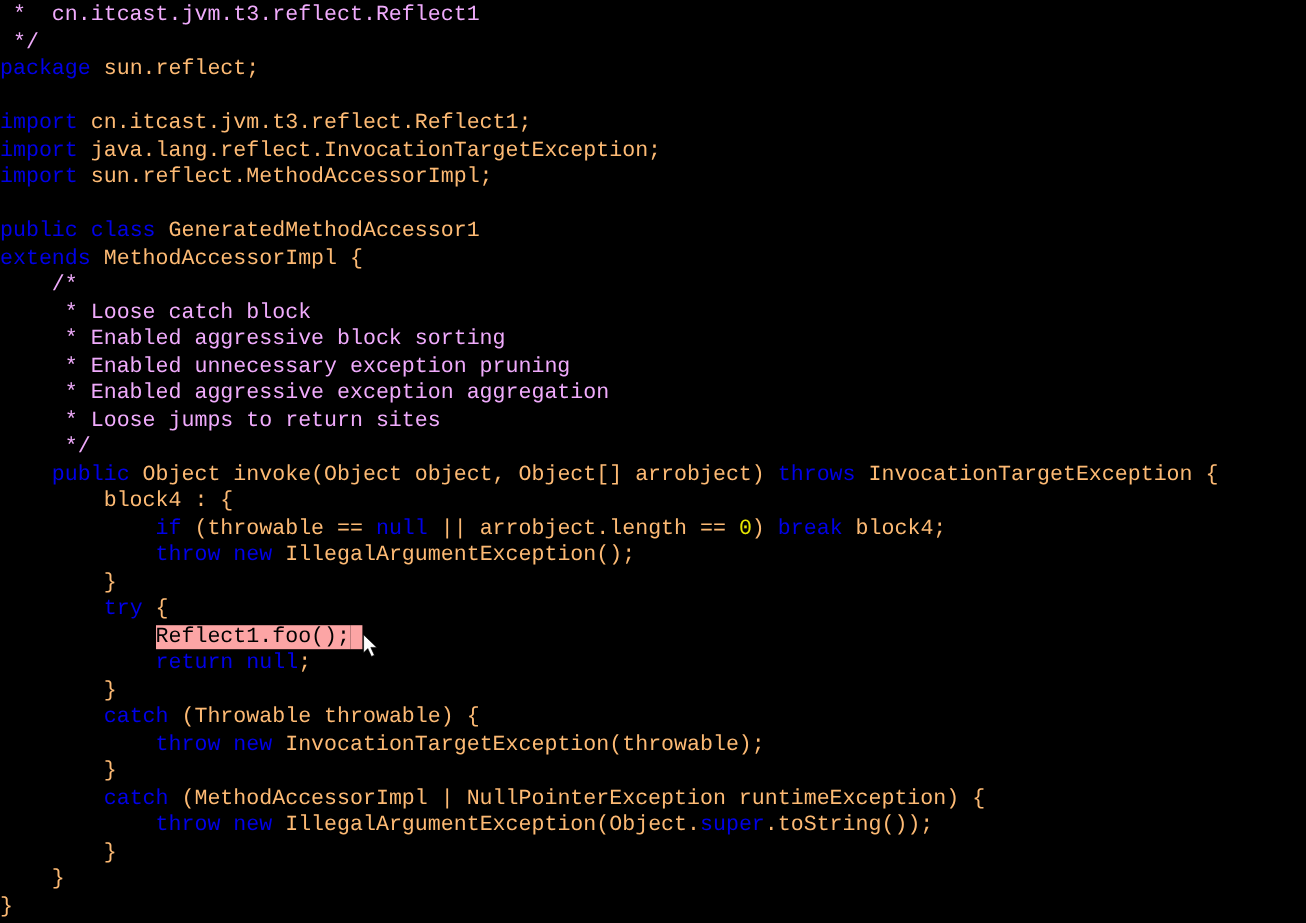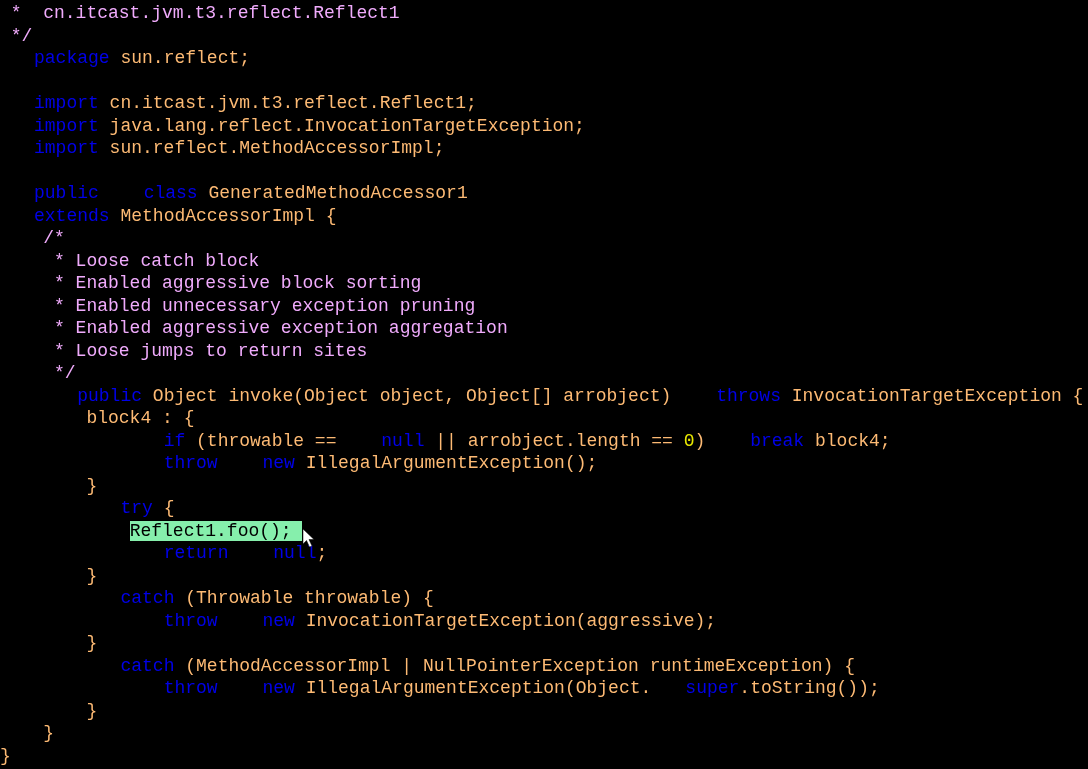--- a/index.html
+++ b/index.html
@@ -20,30 +20,29 @@
     }
     .code-container {
       white-space: pre;
       color: #ffffff;
     }
     .comment {
       color: #f0abfc;
     }
     .keyword {
       color: #0000e8;
-      margin-left: 34px;
     }
     .white {
       color: #fdba74;
     }
     .yellow {
       color: #e8e800;
     }
     .highlighted {
-      background-color: #86efac;
+      background-color: #fca5a5;
       color: #000000;
     }
     .cursor {
       position: absolute;
       pointer-events: none;
     }
     .cursor svg {
       width: 16px;
       height: 22px;
     }
@@ -71,21 +70,21 @@
 <span>    </span><span class="keyword">public</span><span class="white"> Object invoke(Object object, Object[] arrobject) </span><span class="keyword">throws</span><span class="white"> InvocationTargetException {</span>
 <span class="white">        block4 : {</span>
 <span>            </span><span class="keyword">if</span><span class="white"> (throwable == </span><span class="keyword">null</span><span class="white"> || arrobject.length == </span><span class="yellow">0</span><span class="white">) </span><span class="keyword">break</span><span class="white"> block4;</span>
 <span>            </span><span class="keyword">throw</span><span> </span><span class="keyword">new</span><span class="white"> IllegalArgumentException();</span>
 <span class="white">        }</span>
 <span>        </span><span class="keyword">try</span><span class="white"> {</span>
 <span>            </span><span class="highlighted">Reflect1.foo();</span><span class="highlighted"> </span>
 <span>            </span><span class="keyword">return</span><span> </span><span class="keyword">null</span><span class="white">;</span>
 <span class="white">        }</span>
 <span>        </span><span class="keyword">catch</span><span class="white"> (Throwable throwable) {</span>
-<span>            </span><span class="keyword">throw</span><span> </span><span class="keyword">new</span><span class="white"> InvocationTargetException(aggressive);</span>
+<span>            </span><span class="keyword">throw</span><span> </span><span class="keyword">new</span><span class="white"> InvocationTargetException(throwable);</span>
 <span class="white">        }</span>
 <span>        </span><span class="keyword">catch</span><span class="white"> (MethodAccessorImpl | NullPointerException runtimeException) {</span>
 <span>            </span><span class="keyword">throw</span><span> </span><span class="keyword">new</span><span class="white"> IllegalArgumentException(Object.</span><span class="keyword">super</span><span class="white">.toString());</span>
 <span class="white">        }</span>
 <span class="white">    }</span>
 <span class="white">}</span></div>
 
 <div class="cursor" id="cursor-el" style="left: 302px; top: 528px;">
   <svg viewBox="0 0 16 22" xmlns="http://www.w3.org/2000/svg">
     <path d="M 1 1 L 1 16 L 4.5 12.5 L 7.5 19 L 10 18 L 7 11.5 L 12 11.5 Z" fill="#ffffff" stroke="#000000" stroke-width="0.5"></path>

